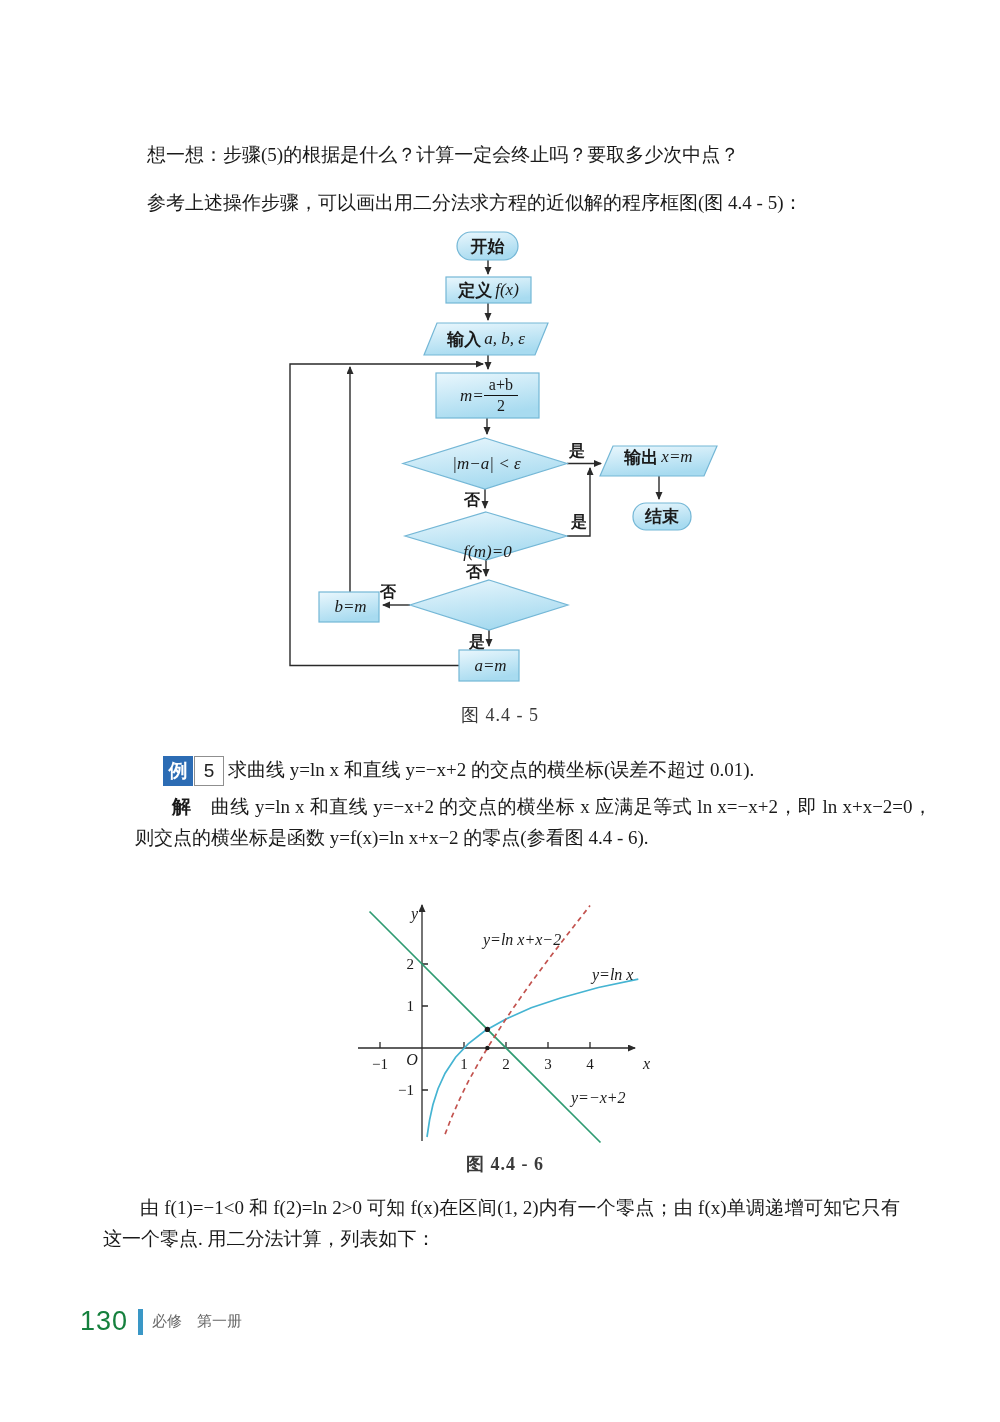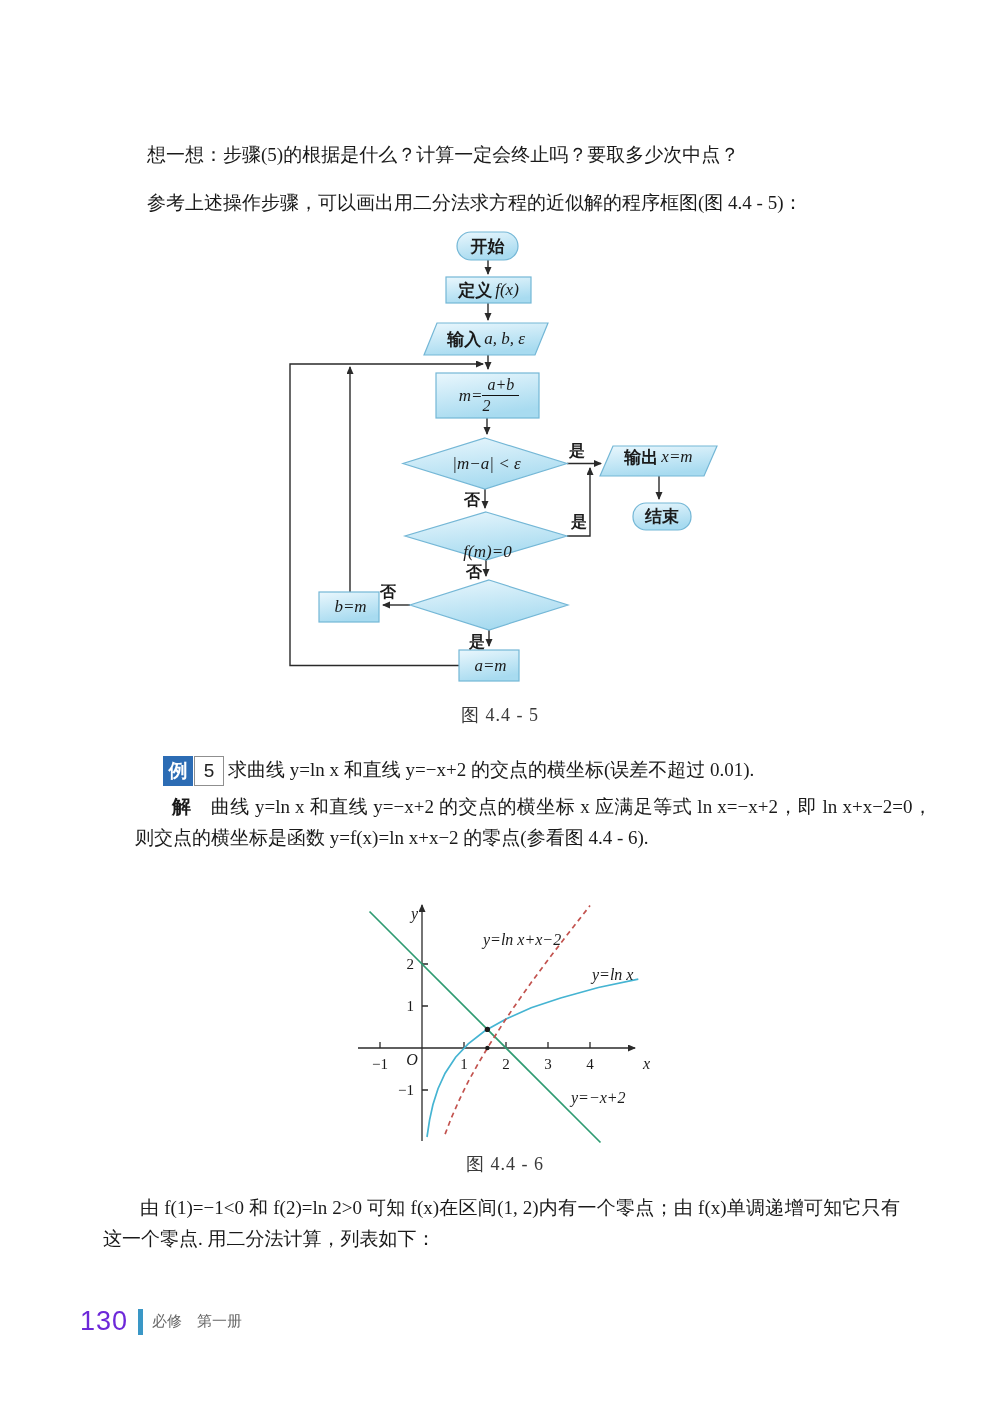--- a/index.html
+++ b/index.html
@@ -12,21 +12,21 @@
 
   
   .flowchart{position:absolute;left:270px;top:226px;width:460px;height:470px;}
   .fc-svg{position:absolute;left:0;top:0;}
   .fc-node{position:absolute;display:flex;align-items:center;justify-content:center;
            font-size:17px;white-space:nowrap;}
   .cz{font-weight:bold;font-family:"Liberation Sans","DejaVu Sans",sans-serif;}
   .mi{font-style:italic;font-family:"Liberation Serif","DejaVu Serif",serif;padding-left:3px;}
   .fc-branch{position:absolute;font-size:16px;font-weight:bold;
              font-family:"Liberation Sans","DejaVu Sans",sans-serif;}
-  .frac{display:inline-block;text-align:left;vertical-align:-10px;font-style:italic;font-size:16px;}
+  .frac{display:inline-block;text-align:center;vertical-align:-10px;font-size:16px;}
   .frac .num{display:block;padding:0 5px 1px 5px;}
   .frac .den{display:block;border-top:1.4px solid #111;padding-top:1px;}
 
   
   .ex-row{position:absolute;left:163px;top:754px;height:32px;}
   .badge-li{position:absolute;left:0;top:2px;width:30px;height:30px;background:#2c6cb4;color:#fff;
             display:flex;align-items:center;justify-content:center;font-size:19px;
             font-weight:bold;font-family:"Liberation Sans","DejaVu Sans",sans-serif;}
   .badge-num{position:absolute;left:31px;top:2px;width:28px;height:28px;background:#fff;
              border:1px solid #8f8f8f;display:flex;align-items:center;justify-content:center;
@@ -35,21 +35,21 @@
   .sol-label{font-weight:bold;font-family:"Liberation Sans","DejaVu Sans",sans-serif;}
 
   
   .figure2{position:absolute;left:350px;top:893px;width:310px;height:253px;}
   svg text{font-family:"Liberation Serif","DejaVu Serif",serif;fill:#1a1a1a;}
   svg text.it{font-style:italic;}
 
   
   .footer{position:absolute;left:80px;top:1306px;display:flex;align-items:center;
           font-family:"Liberation Sans","DejaVu Sans",sans-serif;}
-  .footer .pn{font-size:27px;color:#6d28d9;letter-spacing:1px;}
+  .footer .pn{font-size:27px;color:#15803d;letter-spacing:1px;}
   .footer .bar{width:5px;height:26px;background:#3a97c6;margin:0 9px 0 10px;}
   .footer .bt{font-size:15px;color:#666;}
 </style>
 </head>
 <body>
 
 <div class="page">
 
   <div class="body-par" style="left:147px;top:139px;">想一想：步骤(5)的根据是什么？计算一定会终止吗？要取多少次中点？</div>
   <div class="body-par" style="left:147px;top:187px;">参考上述操作步骤，可以画出用二分法求方程的近似解的程序框图(图 4.4 - 5)：</div>
@@ -183,21 +183,21 @@
       <text x="114" y="176" font-size="15" text-anchor="middle">1</text>
       <text x="156" y="176" font-size="15" text-anchor="middle">2</text>
       <text x="198" y="176" font-size="15" text-anchor="middle">3</text>
       <text x="240" y="176" font-size="15" text-anchor="middle">4</text>
       <text x="64" y="76" font-size="15" text-anchor="end">2</text>
       <text x="64" y="118" font-size="15" text-anchor="end">1</text>
       <text x="64" y="202" font-size="15" text-anchor="end">−1</text>
     </svg>
   </div>
 
-  <div class="caption" style="left:350px;top:1152px;width:310px;">图 4.4 - 6</div>
+  <div class="caption" style="left:350px;top:1152px;width:310px;font-weight:bold;">图 4.4 - 6</div>
 
   <p class="flow-par" style="top:1192px;">由 f(1)=−1&lt;0 和 f(2)=ln 2&gt;0 可知 f(x)在区间(1, 2)内有一个零点；由 f(x)单调递增可知它只有这一个零点. 用二分法计算，列表如下：</p>
 
   <div class="footer">
     <span class="pn">130</span>
     <span class="bar"></span>
     <span class="bt">必修　第一册</span>
   </div>
 </div>
 

